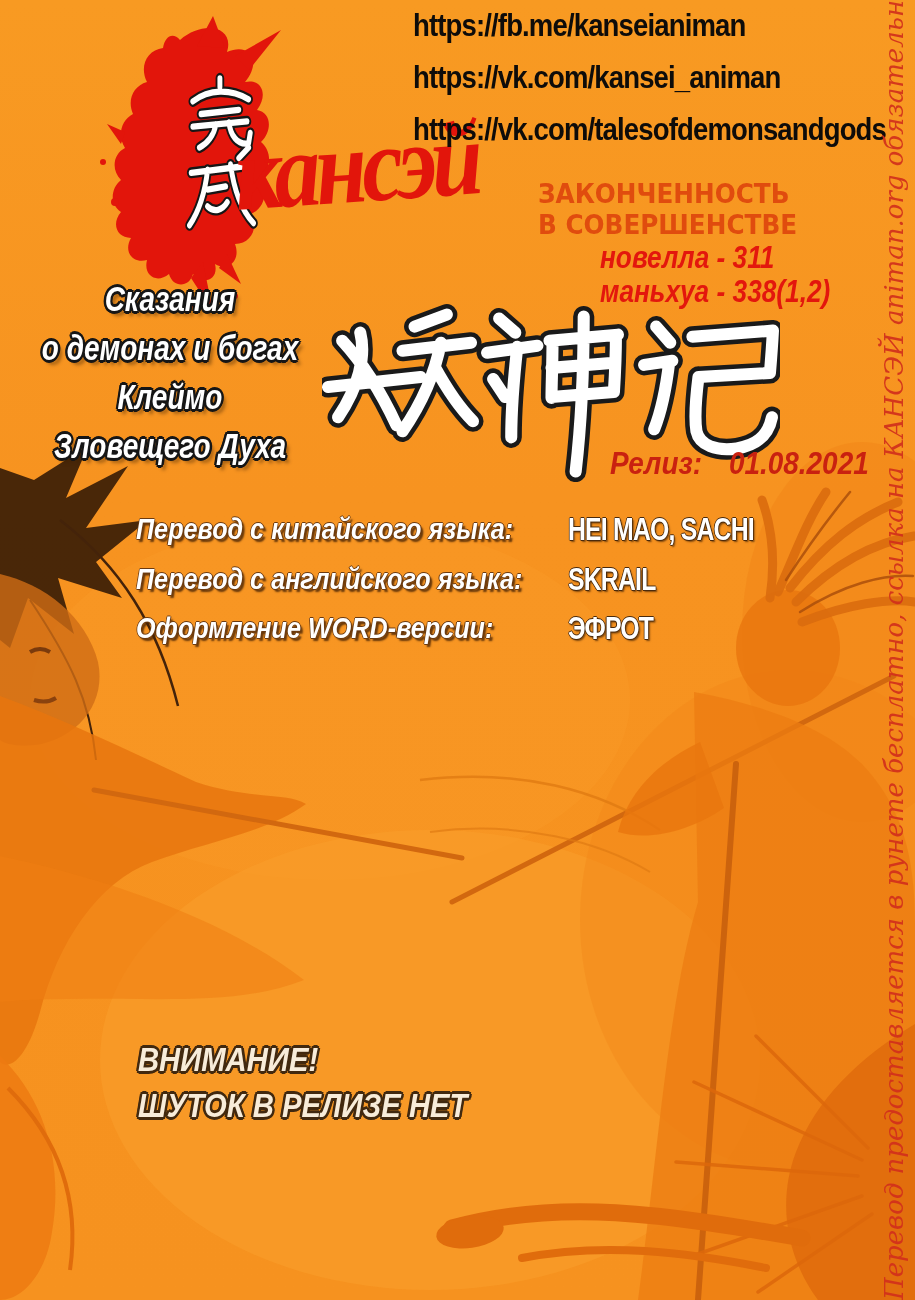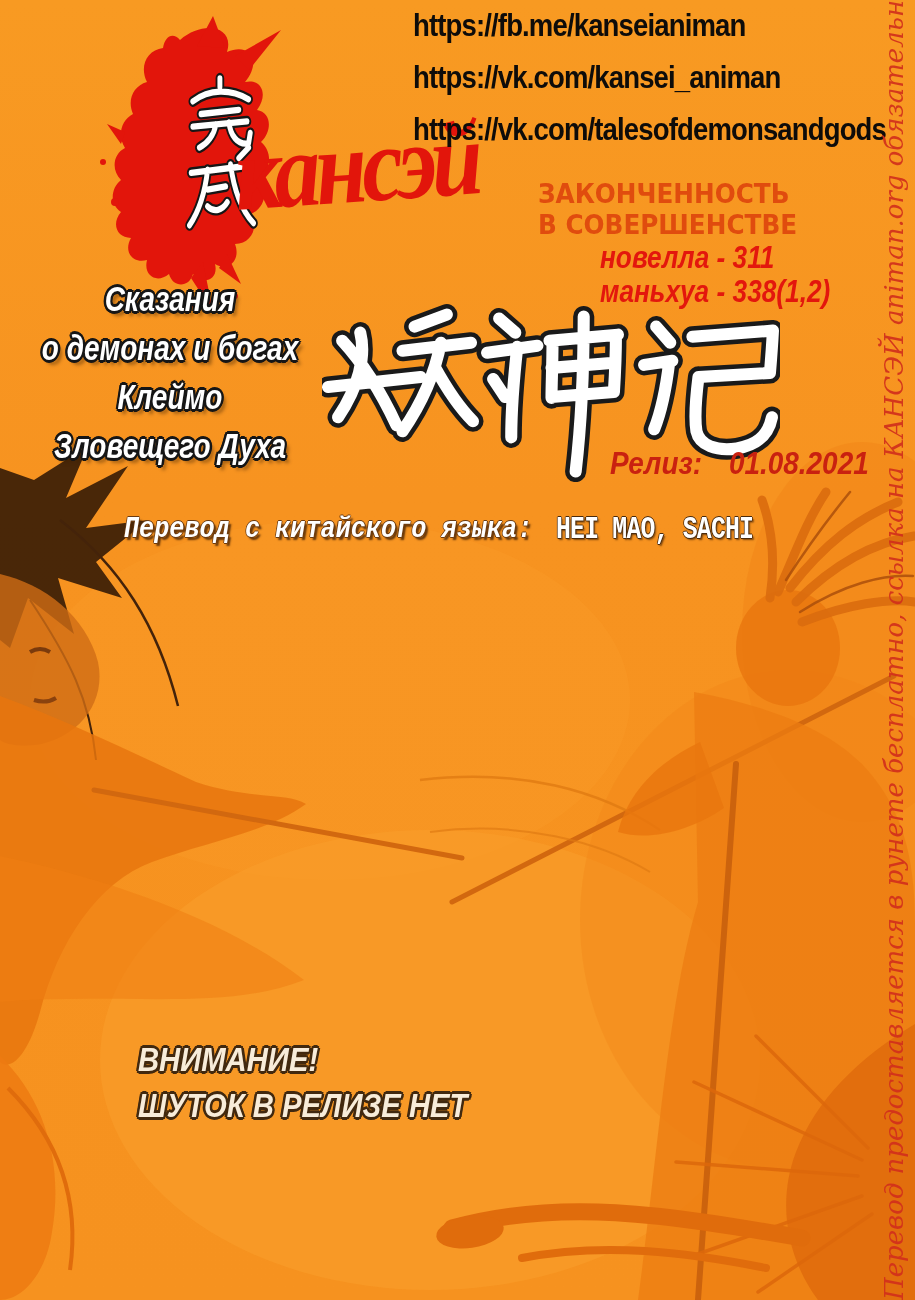--- a/index.html
+++ b/index.html
@@ -46,21 +46,21 @@
       -2px -2px 0 #161616,2px -2px 0 #161616,-2px 2px 0 #161616,2px 2px 0 #161616,
       5px 5px 4px rgba(60,30,0,.45);}
 
   .calli{left:322px;top:290px;width:458px;height:192px;}
 
   
   .release{left:610px;top:446px;display:flex;gap:30px;color:#c92110;font-weight:bold;
     font-style:italic;font-size:31px;transform:scaleX(.9);transform-origin:0 0;white-space:nowrap;}
 
   
-  .credits{left:124px;top:512px;font-family:Liberation Mono, monospace;}
+  .credits{left:136px;top:512px;}
   .credit-row{display:flex;height:49.5px;align-items:flex-start;}
   .credit-label{width:432px;flex:none;font-weight:bold;font-style:italic;font-size:30px;
     color:#fff;white-space:nowrap;transform:scaleX(.84);transform-origin:0 0;
     text-shadow:-1px 0 0 #6b3a10,1px 0 0 #6b3a10,0 -1px 0 #6b3a10,0 1px 0 #6b3a10,
       3px 3px 2px rgba(75,38,6,.85);}
   .credit-value{font-weight:bold;font-size:31px;color:#fff;white-space:nowrap;
     transform:scaleX(.8);transform-origin:0 0;letter-spacing:-1px;
     text-shadow:-1px 0 0 #4a2a0c,1px 0 0 #4a2a0c,0 -1px 0 #4a2a0c,0 1px 0 #4a2a0c,
       2px 2px 2px rgba(70,35,5,.7);}
 
@@ -185,20 +185,28 @@
   <div class="layer release">
     <span>Релиз:</span>
     <span>01.08.2021</span>
   </div>
 
   <div class="layer credits">
     <div class="credit-row">
       <span class="credit-label">Перевод с китайского языка:</span>
       <span class="credit-value">HEI MAO, SACHI</span>
     </div>
+    <div class="credit-row">
+      <span class="credit-label">Перевод с английского языка:</span>
+      <span class="credit-value">SKRAIL</span>
+    </div>
+    <div class="credit-row">
+      <span class="credit-label">Оформление WORD-версии:</span>
+      <span class="credit-value">ЭФРОТ</span>
+    </div>
   </div>
 
   <div class="layer warning">
     <div>ВНИМАНИЕ!</div>
     <div>ШУТОК В РЕЛИЗЕ НЕТ</div>
   </div>
 
   <div class="layer side-note">Перевод предоставляется в рунете бесплатно, ссылка на КАНСЭЙ animan.org обязательна.</div>
 
 </div>

